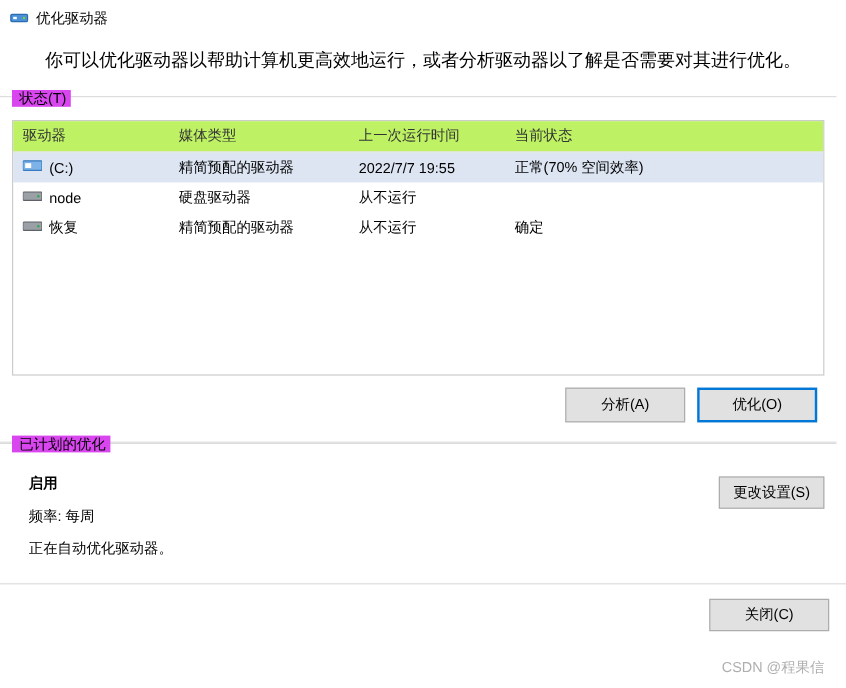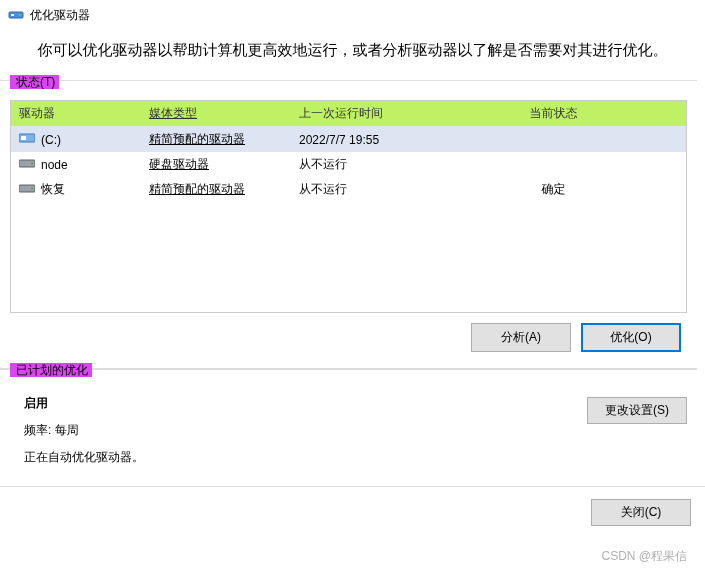--- a/index.html
+++ b/index.html
@@ -47,23 +47,23 @@
     display: flex;
     background: #bef264;
     border-bottom: 1px solid #e5e5e5;
     font-size: 12px;
     color: #333;
   }
   .list-header > div, .list-row > div {
     padding: 4px 8px;
   }
   .col-drive { width: 130px; }
-  .col-media { width: 150px; text-decoration: underline; }
+  .col-media { width: 150px; }
   .col-last  { width: 130px; }
-  .col-status{ flex: 1; text-align: center; }
+  .col-status{ flex: 1; }
   .list-body { }
   .list-row {
     display: flex;
     align-items: center;
     font-size: 12px;
   }
   .list-row.selected {
     background: #dde5f3;
   }
   .drive-cell { display: flex; align-items: center; gap: 6px; }
@@ -147,20 +147,21 @@
       <div class="list-row selected">
         <div class="col-drive drive-cell">
           <span><svg viewBox="0 0 16 14">
                 <rect x="0" y="3" width="16" height="8" rx="1" fill="#7db3e8" stroke="#3a7bbf"></rect>
                 <rect x="2" y="5" width="5" height="4" fill="#fff"></rect>
               </svg></span>
           <span>(C:)</span>
         </div>
         <div class="col-media">精简预配的驱动器</div>
         <div class="col-last">2022/7/7 19:55</div>
+        <div class="col-status">正常(70% 空间效率)</div>
       </div>
       <div class="list-row">
         <div class="col-drive drive-cell">
           <span><svg viewBox="0 0 16 14">
                 <rect x="0" y="4" width="16" height="7" rx="1" fill="#9aa0a6" stroke="#5f6368"></rect>
                 <circle cx="13" cy="7.5" r="1" fill="#34a853"></circle>
               </svg></span>
           <span>node</span>
         </div>
         <div class="col-media">硬盘驱动器</div>
@@ -189,21 +190,21 @@
 </div>
 
 <div class="schedule-section">
   <span class="group-label" style="top:-12px;">已计划的优化</span>
   <div class="schedule-header">
     <div class="schedule-text">
       <div class="bold">启用</div>
       <div class="line">频率: 每周</div>
       <div class="line">正在自动优化驱动器。</div>
     </div>
-    <button style="width:100px;margin-top:6px;">更改设置(S)</button>
+    <button style="width:88px;margin-top:6px;">更改设置(S)</button>
   </div>
 </div>
 
 <div class="bottom-bar">
   <button>关闭(C)</button>
 </div>
 
 <div class="watermark">CSDN @程果信</div>
 
 </body></html>

